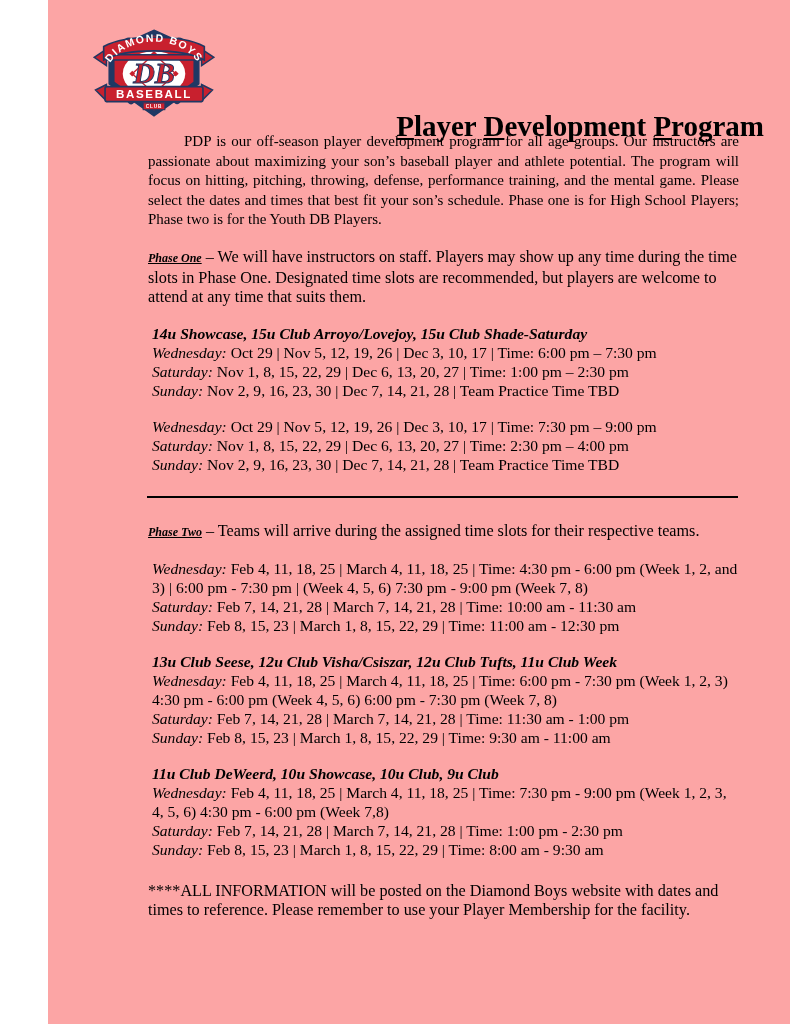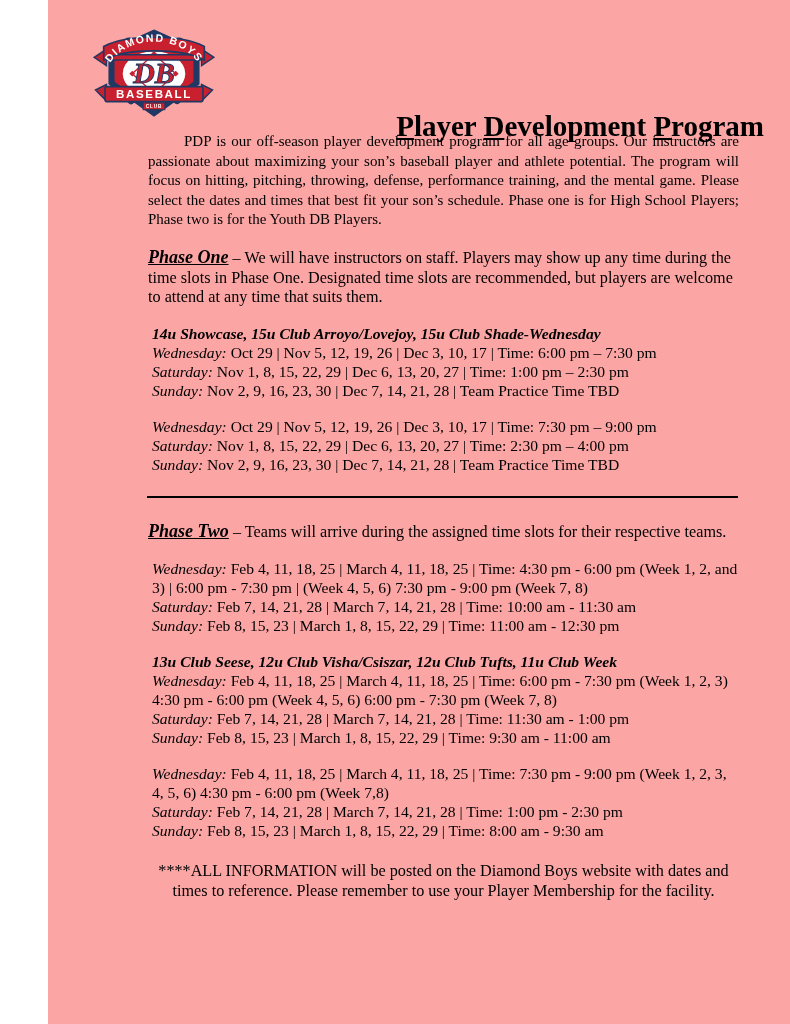--- a/index.html
+++ b/index.html
@@ -71,21 +71,21 @@
   .phase-head {
     font-size: 16.2px;
     line-height: 19.6px;
     text-align: left;
     margin-top: 18px;
   }
   .phase-label {
     font-weight: bold;
     font-style: italic;
     text-decoration: underline;
-    font-size: 18px;
+    font-size: 12px;
   }
 
   .group {
     margin-left: 4px;
     margin-top: 16px;
     font-size: 15.6px;
     line-height: 19.2px;
   }
   .group-title {
     font-weight: bold;
@@ -107,21 +107,21 @@
   }
 
   .phase-two-head {
     margin-top: 24px;
   }
 
   .footnote {
     margin-top: 22px;
     font-size: 16.2px;
     line-height: 19.6px;
-    text-align: center;
+    text-align: left;
   }
 </style>
 </head>
 <body>
 
 <div class="page">
 
   <div class="logo-wrap">
     <svg viewBox="0 0 200 150" xmlns="http://www.w3.org/2000/svg">
       <defs>
@@ -184,21 +184,21 @@
 
   <div class="content">
 
     <p class="intro">PDP is our off-season player development program for all age groups. Our instructors are passionate about maximizing your son’s baseball player and athlete potential. The program will focus on hitting, pitching, throwing, defense, performance training, and the mental game. Please select the dates and times that best fit your son’s schedule. Phase one is for High School Players; Phase two is for the Youth DB Players.</p>
 
     <p class="phase-head">
       <span class="phase-label">Phase One</span><span> – </span><span>We will have instructors on staff. Players may show up any time during the time slots in Phase One. Designated time slots are recommended, but players are welcome to attend at any time that suits them.</span>
     </p>
 
     <div class="group">
-      <div class="group-title">14u Showcase, 15u Club Arroyo/Lovejoy, 15u Club Shade-Wednesday</div>
+      <div class="group-title">14u Showcase, 15u Club Arroyo/Lovejoy, 15u Club Shade-Saturday</div>
       <div class="group-line"><span class="daylbl">Wednesday:</span><span> Oct 29 | Nov 5, 12, 19, 26 | Dec 3, 10, 17 | Time: 6:00 pm – 7:30 pm</span></div>
       <div class="group-line"><span class="daylbl">Saturday:</span><span> Nov 1, 8, 15, 22, 29 | Dec 6, 13, 20, 27 | Time: 1:00 pm – 2:30 pm</span></div>
       <div class="group-line"><span class="daylbl">Sunday:</span><span> Nov 2, 9, 16, 23, 30 | Dec 7, 14, 21, 28 | Team Practice Time TBD</span></div>
     </div>
 
     <div class="group">
       <div class="group-line"><span class="daylbl">Wednesday:</span><span> Oct 29 | Nov 5, 12, 19, 26 | Dec 3, 10, 17 | Time: 7:30 pm – 9:00 pm</span></div>
       <div class="group-line"><span class="daylbl">Saturday:</span><span> Nov 1, 8, 15, 22, 29 | Dec 6, 13, 20, 27 | Time: 2:30 pm – 4:00 pm</span></div>
       <div class="group-line"><span class="daylbl">Sunday:</span><span> Nov 2, 9, 16, 23, 30 | Dec 7, 14, 21, 28 | Team Practice Time TBD</span></div>
     </div>
@@ -216,20 +216,21 @@
     </div>
 
     <div class="group">
       <div class="group-title">13u Club Seese, 12u Club Visha/Csiszar, 12u Club Tufts, 11u Club Week</div>
       <div class="group-line"><span class="daylbl">Wednesday:</span><span> Feb 4, 11, 18, 25 | March 4, 11, 18, 25 | Time: 6:00 pm - 7:30 pm (Week 1, 2, 3) 4:30 pm - 6:00 pm (Week 4, 5, 6) 6:00 pm - 7:30 pm (Week 7, 8)</span></div>
       <div class="group-line"><span class="daylbl">Saturday:</span><span> Feb 7, 14, 21, 28 | March 7, 14, 21, 28 | Time: 11:30 am - 1:00 pm</span></div>
       <div class="group-line"><span class="daylbl">Sunday:</span><span> Feb 8, 15, 23 | March 1, 8, 15, 22, 29 | Time: 9:30 am - 11:00 am</span></div>
     </div>
 
     <div class="group">
+      <div class="group-title">11u Club DeWeerd, 10u Showcase, 10u Club, 9u Club</div>
       <div class="group-line"><span class="daylbl">Wednesday:</span><span> Feb 4, 11, 18, 25 | March 4, 11, 18, 25 | Time: 7:30 pm - 9:00 pm (Week 1, 2, 3, 4, 5, 6) 4:30 pm - 6:00 pm (Week 7,8)</span></div>
       <div class="group-line"><span class="daylbl">Saturday:</span><span> Feb 7, 14, 21, 28 | March 7, 14, 21, 28 | Time: 1:00 pm - 2:30 pm</span></div>
       <div class="group-line"><span class="daylbl">Sunday:</span><span> Feb 8, 15, 23 | March 1, 8, 15, 22, 29 | Time: 8:00 am - 9:30 am</span></div>
     </div>
 
     <p class="footnote">****ALL INFORMATION will be posted on the Diamond Boys website with dates and times to reference. Please remember to use your Player Membership for the facility.</p>
 
   </div>
 </div>
 

